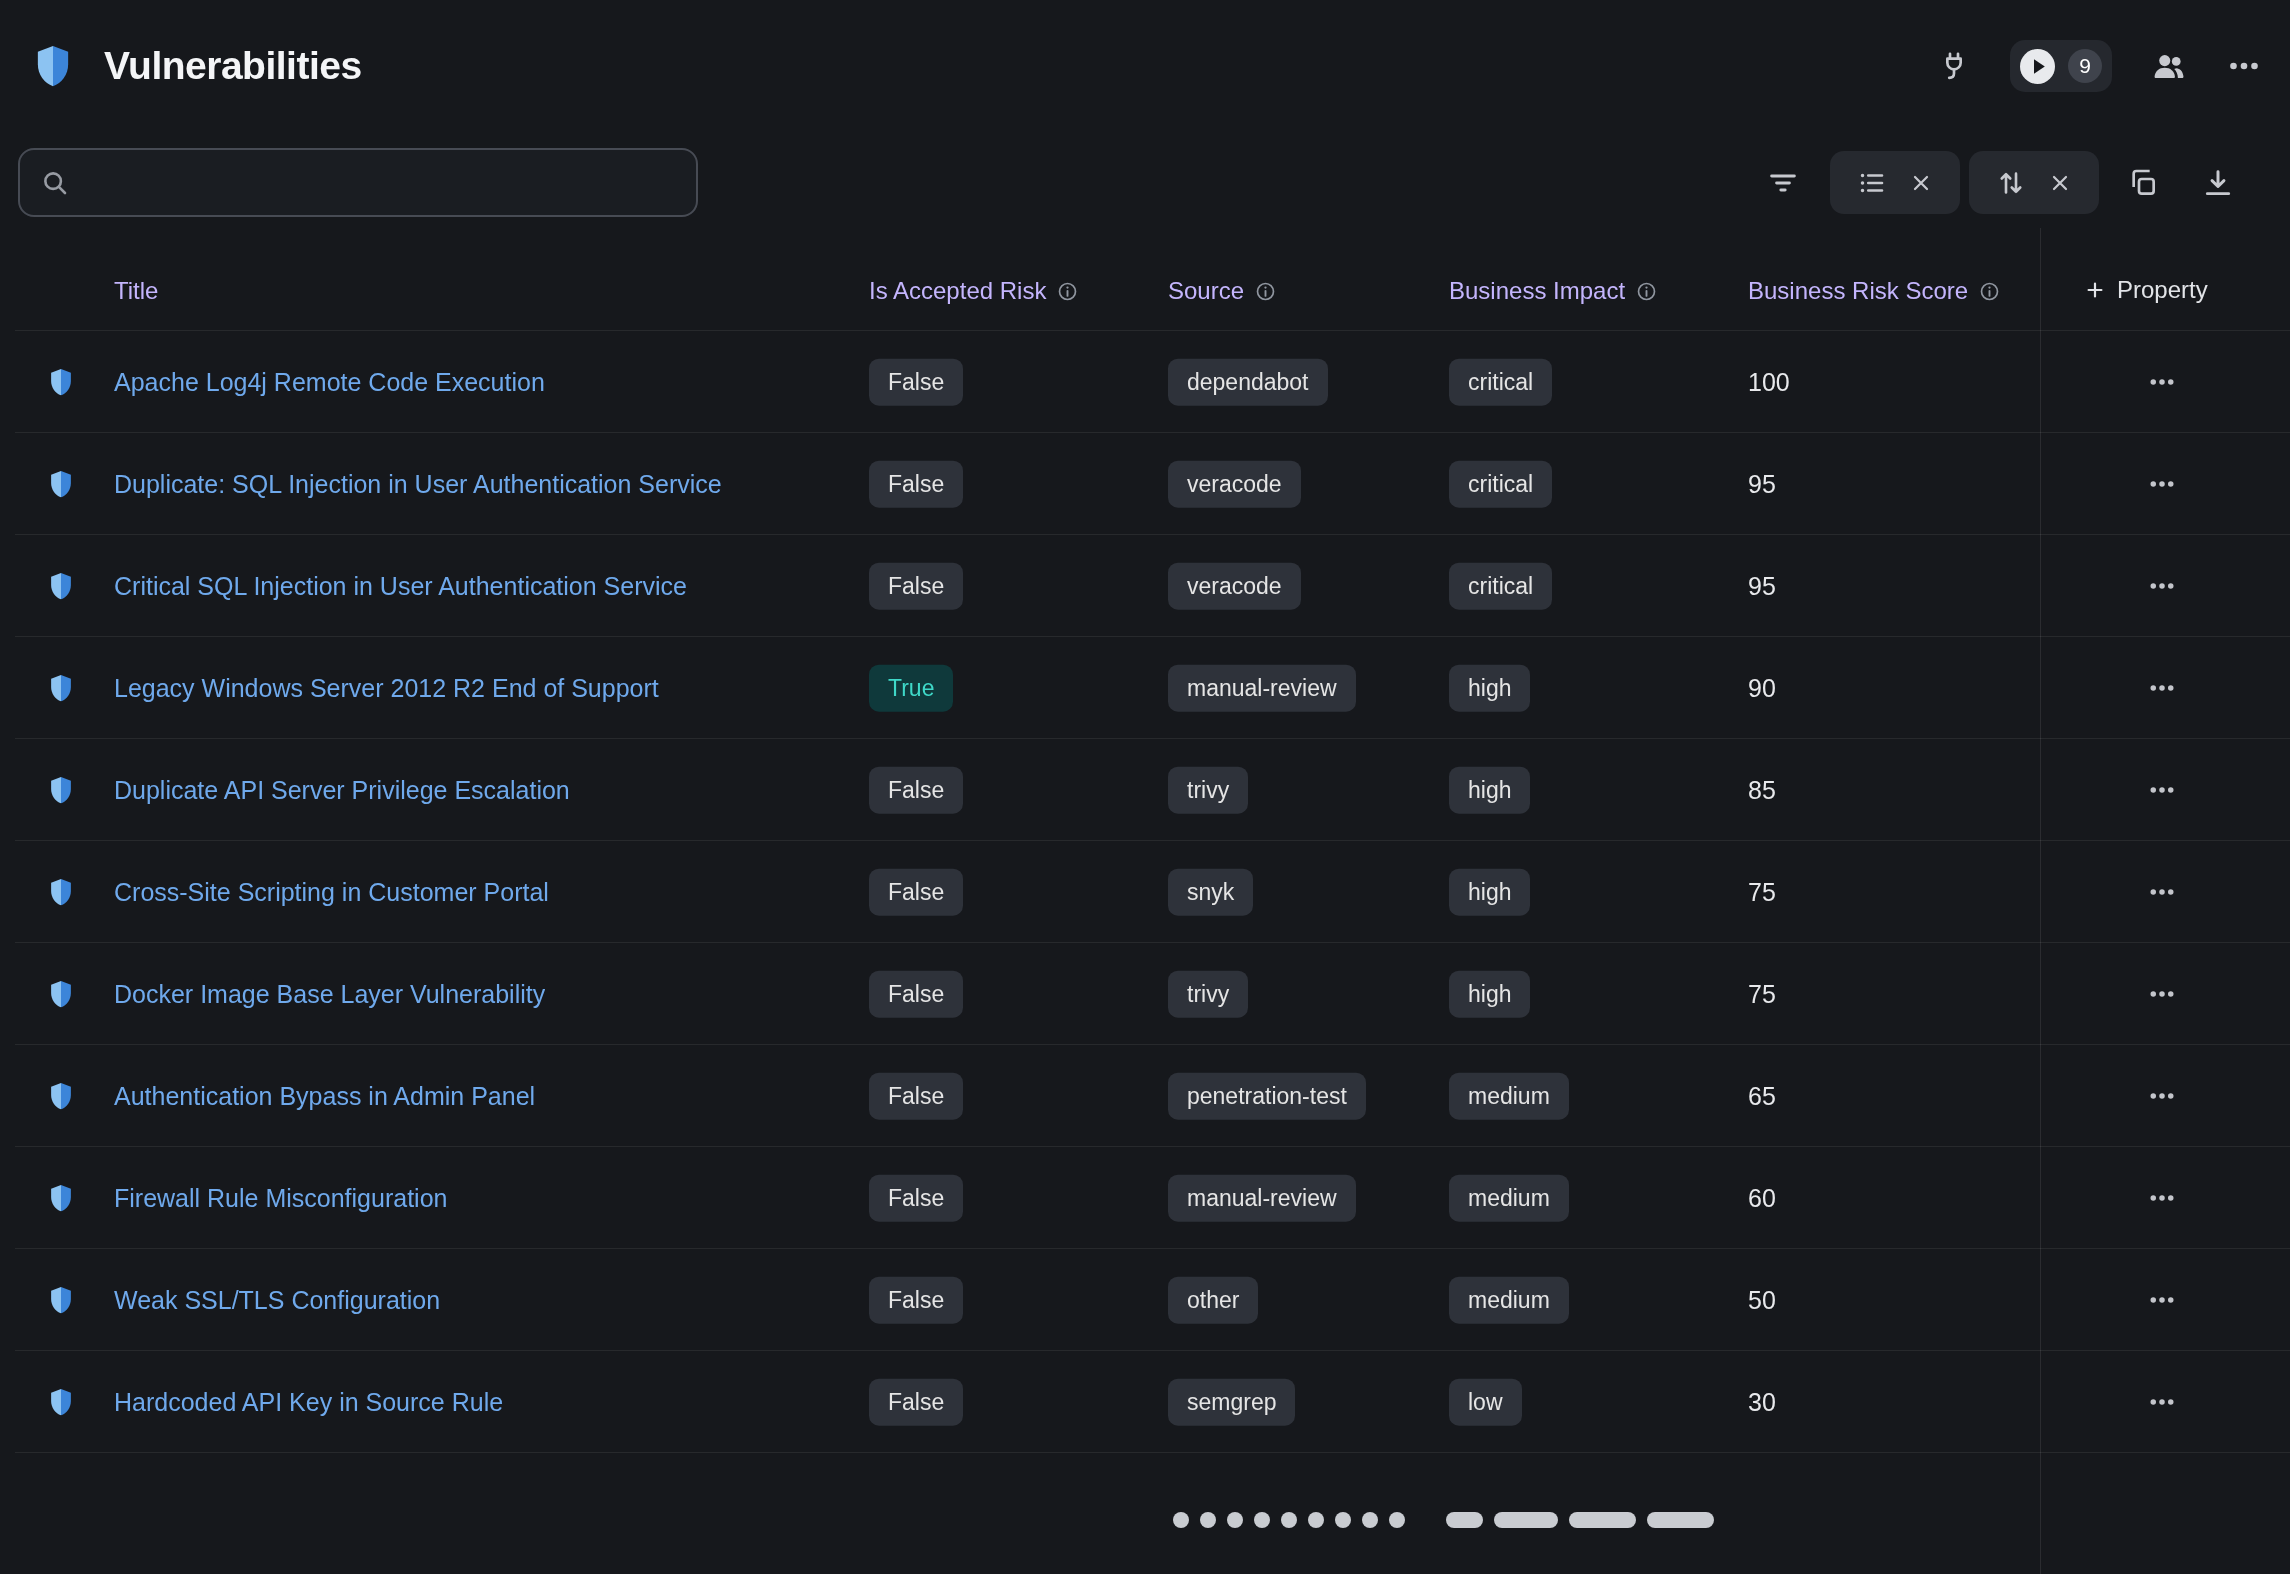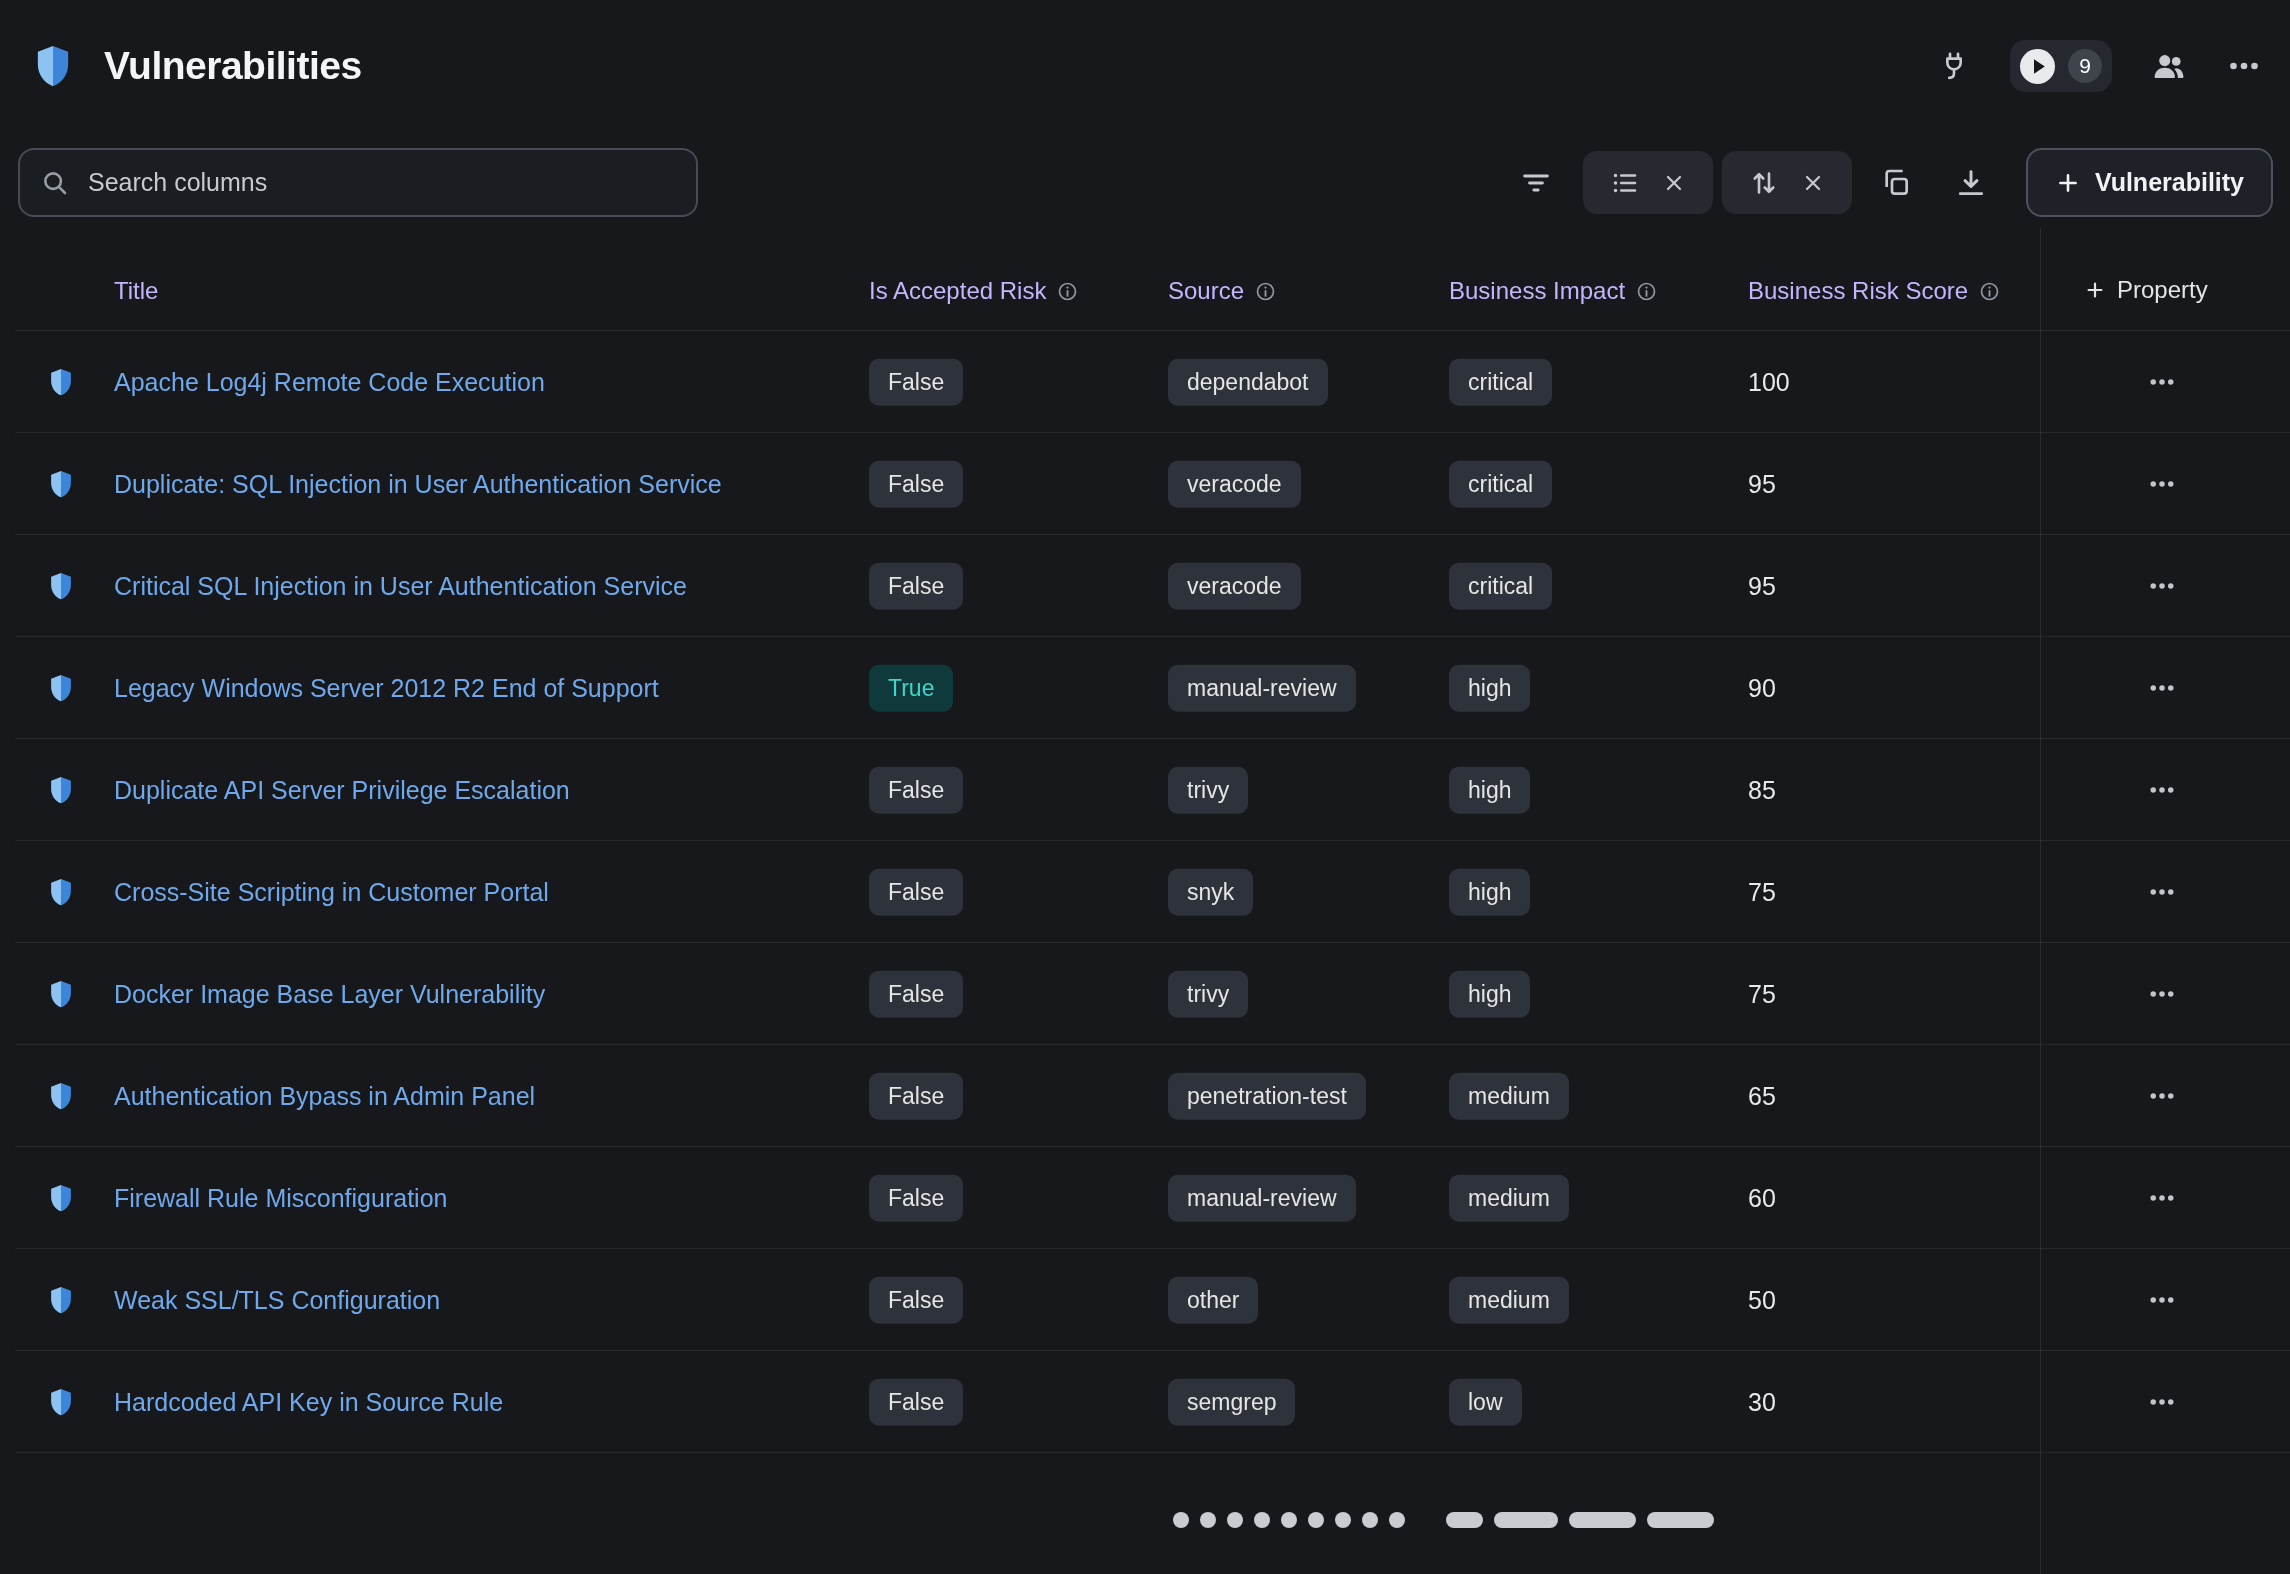--- a/index.html
+++ b/index.html
@@ -156,21 +156,20 @@
       </button>
     </div>
   </header>
 
   <div class="toolbar">
     <div class="search-box">
       <svg width="30" height="30" viewBox="0 0 24 24" fill="none" stroke="#979ba3" stroke-width="2.1" stroke-linecap="round">
         <circle cx="10.5" cy="10.5" r="6.2"></circle>
         <path d="M15.3 15.3 20 20"></path>
       </svg>
-      <input class="search-input" type="text" placeholder="Search columns" style="">
     </div>
     <div class="toolbar-right">
       <button class="tb-btn filter-btn">
         <svg width="34" height="34" viewBox="0 0 24 24" fill="none" stroke="currentColor" stroke-width="2.1" stroke-linecap="round">
           <path d="M4 7h16M7.5 12h9M10.5 17h3"></path>
         </svg>
       </button>
       <div class="chip chip-view">
         <button class="tb-btn">
           <svg width="30" height="30" viewBox="0 0 24 24" fill="none" stroke="currentColor" stroke-width="2.1" stroke-linecap="round">
@@ -202,26 +201,20 @@
           <rect x="9" y="9" width="11" height="11" rx="2"></rect>
           <path d="M5 15V5a2 2 0 0 1 2-2h10"></path>
         </svg>
       </button>
       <button class="tb-btn download-btn">
         <svg width="34" height="34" viewBox="0 0 24 24" fill="none" stroke="currentColor" stroke-width="2.1" stroke-linecap="round" stroke-linejoin="round">
           <path d="M12 4v10.5M12 14.5 7.8 10.3M12 14.5l4.2-4.2"></path>
           <path d="M4.5 19.5h15"></path>
         </svg>
       </button>
-      <button class="add-btn">
-        <svg width="26" height="26" viewBox="0 0 24 24">
-          <use href="#plusGlyph"></use>
-        </svg>
-        <span>Vulnerability</span>
-      </button>
     </div>
   </div>
 
   <div class="table">
     <div class="thead">
       <div class="cell c-title th">
         <span>Title</span>
       </div>
       <div class="cell c-accepted th">
         <span>Is Accepted Risk</span>

